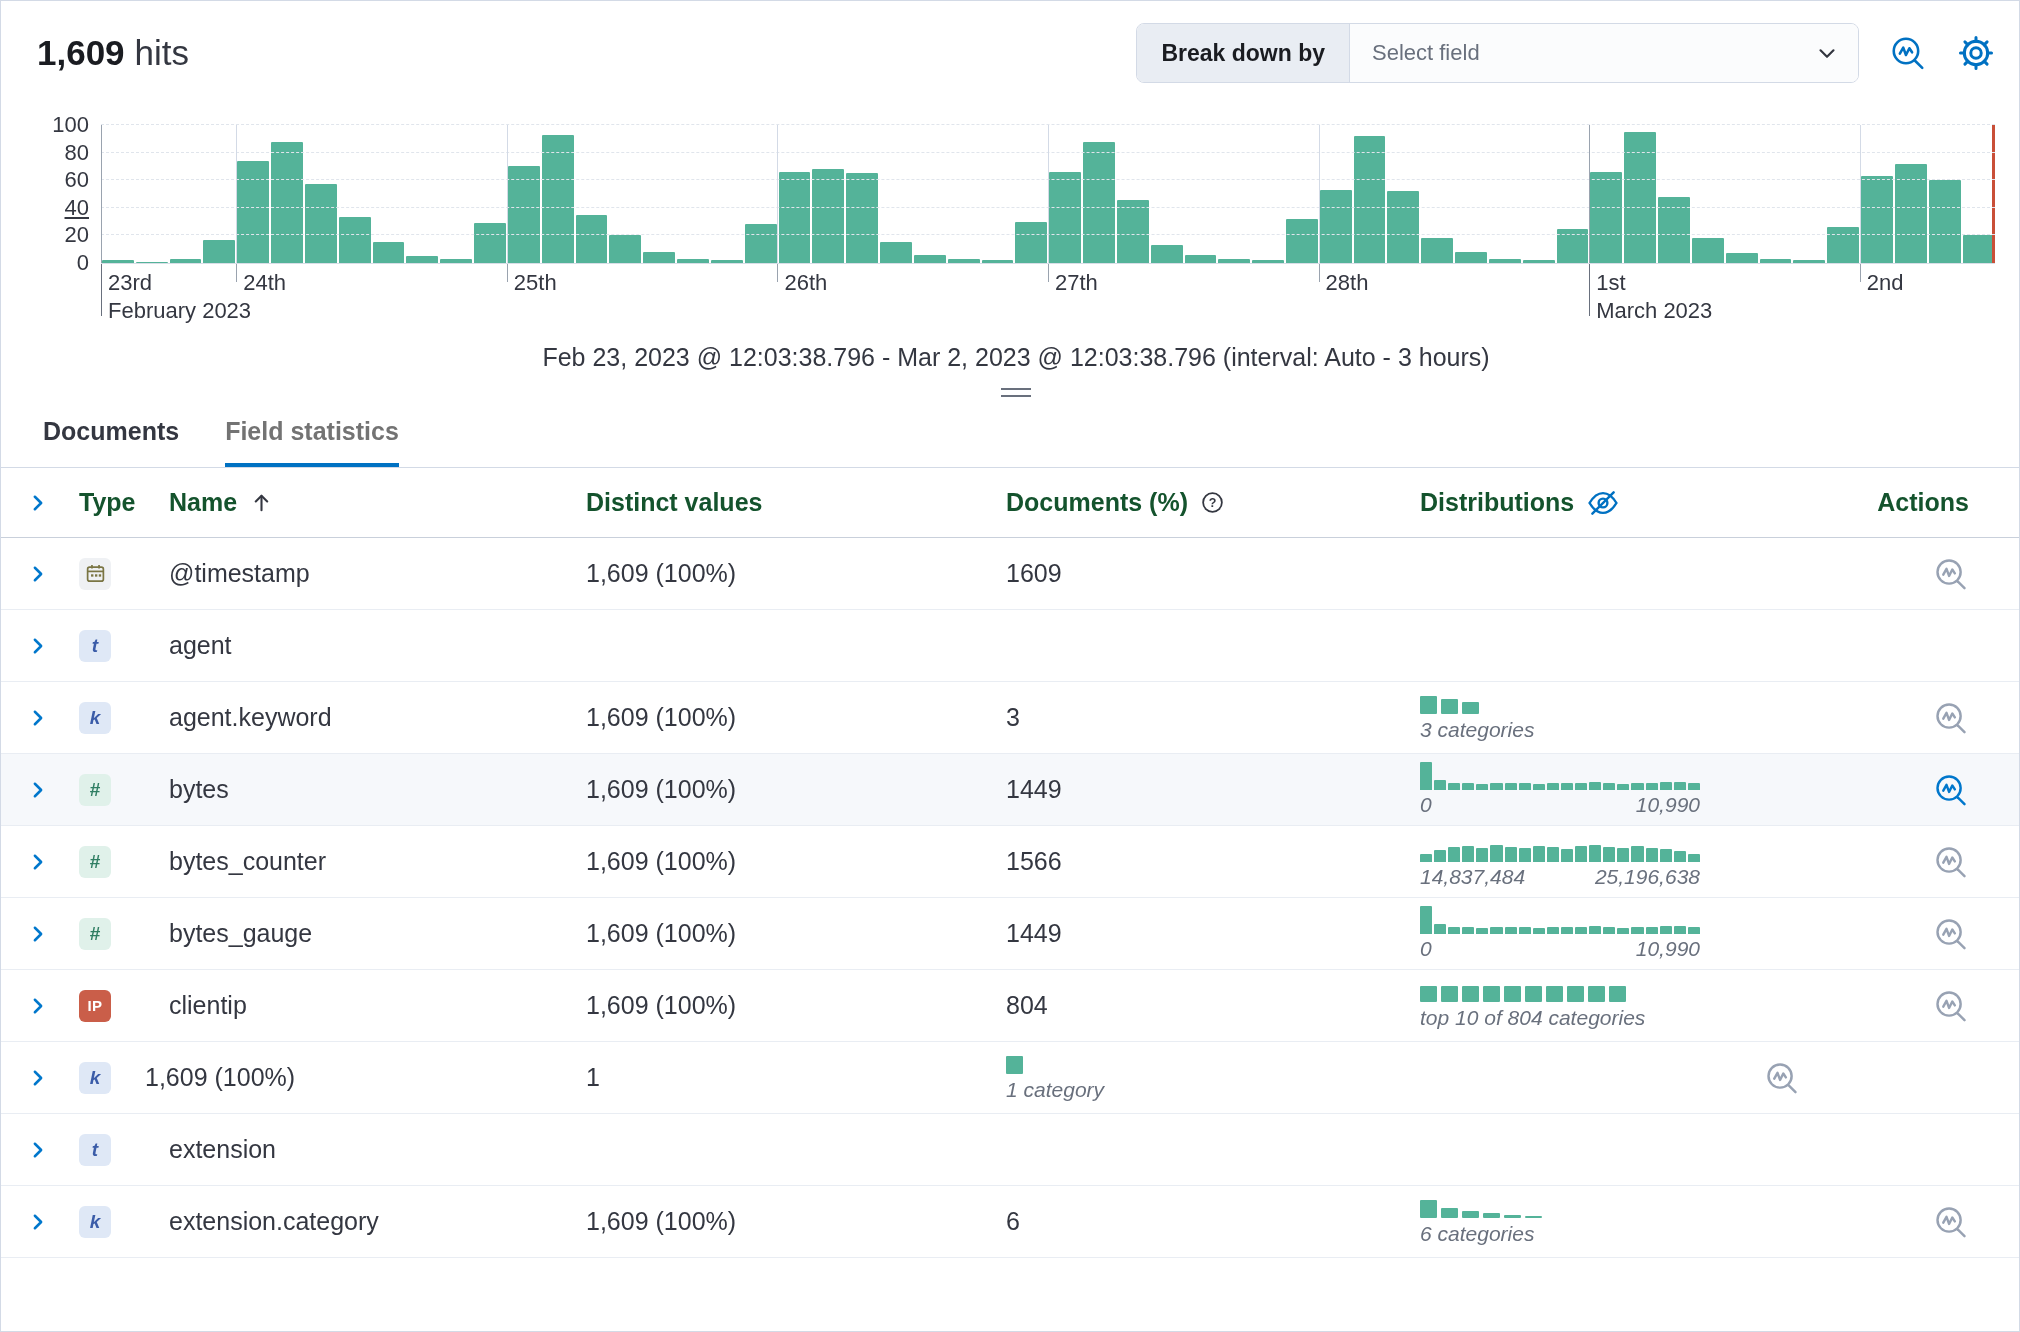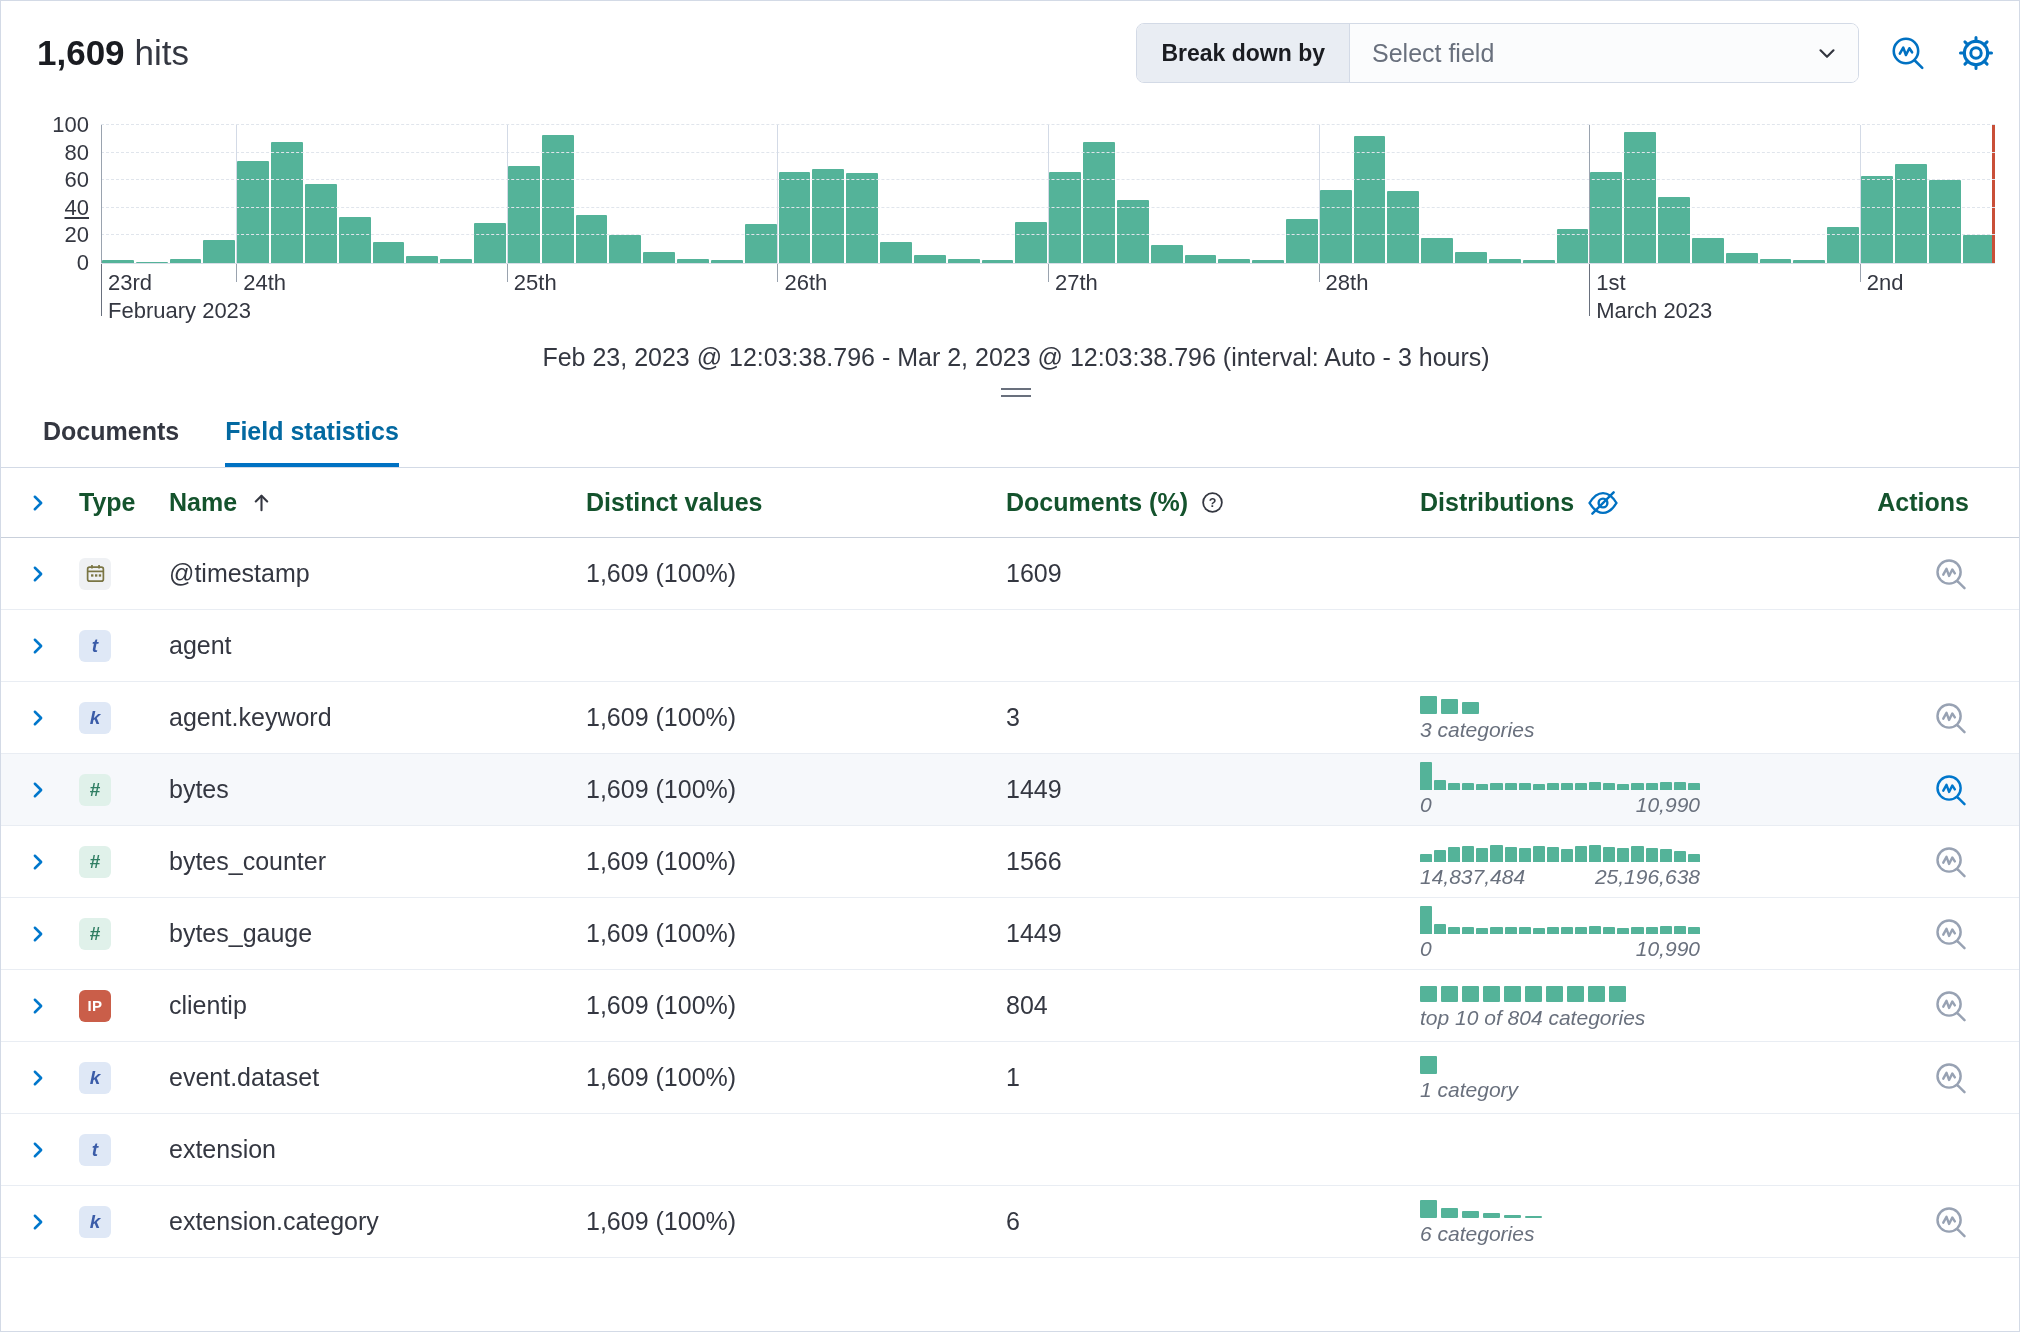--- a/index.html
+++ b/index.html
@@ -29,21 +29,21 @@
   }
   .breakdown-label {
     display: flex; align-items: center; padding: 0 24px;
     background: #E9EDF3; font-weight: 700; font-size: 23px; color: #1A1C21;
     border-right: 1px solid #D3DAE6; white-space: nowrap;
   }
   .breakdown-select {
     width: 508px; display: flex; align-items: center; justify-content: space-between;
     padding: 0 18px 0 22px; background: #FBFCFD; cursor: pointer;
   }
-  .breakdown-select .ph { font-size: 25px; color: #69707D; }
+  .breakdown-select .ph { font-size: 22px; color: #69707D; }
   .icon-btn { display: flex; align-items: center; justify-content: center; cursor: pointer; color:#0071C2; }
 
   
   .chart { position: relative; margin: 42px 0 0 64px; }
   .plot { position: relative; height: 138px; }
   .yaxis { position: absolute; right: 100%; top: 0; bottom: 0; width: 56px; margin-right: 12px; }
   .yl { position: absolute; right: 0; transform: translateY(50%); font-size: 22px; color: #343741; }
   .gridline-h { position: absolute; left: 0; right: 0; border-top: 1px dashed #E0E5EC; }
   .gridline-v { position: absolute; top: 0; bottom: 0; width: 1px; background: #D3DAE6; }
   .gridline-v.strong { background: #9AA3AF; }
@@ -54,21 +54,21 @@
   .xtickline { position: absolute; top: 0; width: 1px; height: 18px; background: #9AA3AF; }
   .xtickline.tall { height: 52px; background: #69707D; }
   .xtick { position: absolute; top: 5px; margin-left: 7px; font-size: 22px; color: #343741; white-space: nowrap; line-height: 1.25; }
   .caption { text-align: center; font-size: 25px; color: #343741; margin-top: 18px; }
   .splitter { display: flex; flex-direction: column; align-items: center; gap: 5px; margin: 16px auto 0; width: 34px; cursor: row-resize; }
   .splitter i { display: block; width: 30px; border-top: 2px solid #69707D; }
 
   
   .tabs { display: flex; gap: 46px; padding: 20px 0 0 42px; border-bottom: 1px solid #D3DAE6; }
   .tab { font-size: 25px; font-weight: 700; padding-bottom: 17px; color: #343741; cursor: pointer; border-bottom: 4px solid transparent; }
-  .tab.active { color: #0369a1; border-bottom-color: #0071C2; }
+  .tab.active { color: #737373; border-bottom-color: #0071C2; }
 
   
   .grid-cols { display: grid; grid-template-columns: 58px 66px 441px 420px 414px 430px 1fr; align-items: center; padding-left: 20px; }
   .thead { height: 70px; border-bottom: 1px solid #C9D0DB; font-size: 25px; font-weight: 700; color: #14532d; }
   .th { display: flex; align-items: center; gap: 12px; }
   .th.right { justify-content: flex-end; padding-right: 50px; }
   .trow { height: 72px; border-bottom: 1px solid #E9EDF3; }
   .trow.hl { background: #F6F8FB; }
   .cell { display: flex; align-items: center; }
   .expand-btn { display: flex; align-items: center; justify-content: center; width: 34px; height: 34px; cursor: pointer; }
@@ -595,21 +595,20 @@
           <div class="cell">
             <span class="expand-btn">
               <svg width="20" height="20" viewBox="0 0 16 16" fill="none" stroke="#0077CC" stroke-width="2" stroke-linecap="round" stroke-linejoin="round">
                 <path d="M5.5 3 L10.5 8 L5.5 13"></path>
               </svg>
             </span>
           </div>
           <div class="cell">
             <span class="badge badge-keyword">k</span>
           </div>
-          <div class="cell name-cell">event.dataset</div>
           <div class="cell num-cell">1,609 (100%)</div>
           <div class="cell num-cell">1</div>
           <div class="cell">
             <div class="dist">
               <div class="catbars">
                 <div class="catbar" style="height: 18px;"></div>
               </div>
               <div class="dist-label">1 category</div>
             </div>
           </div>

